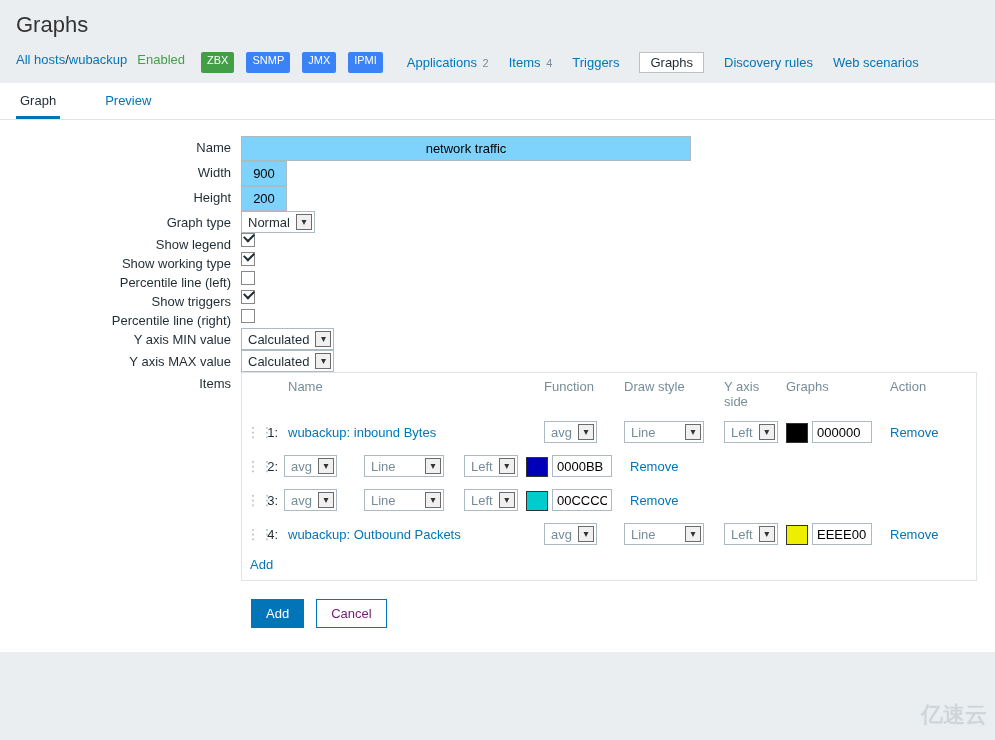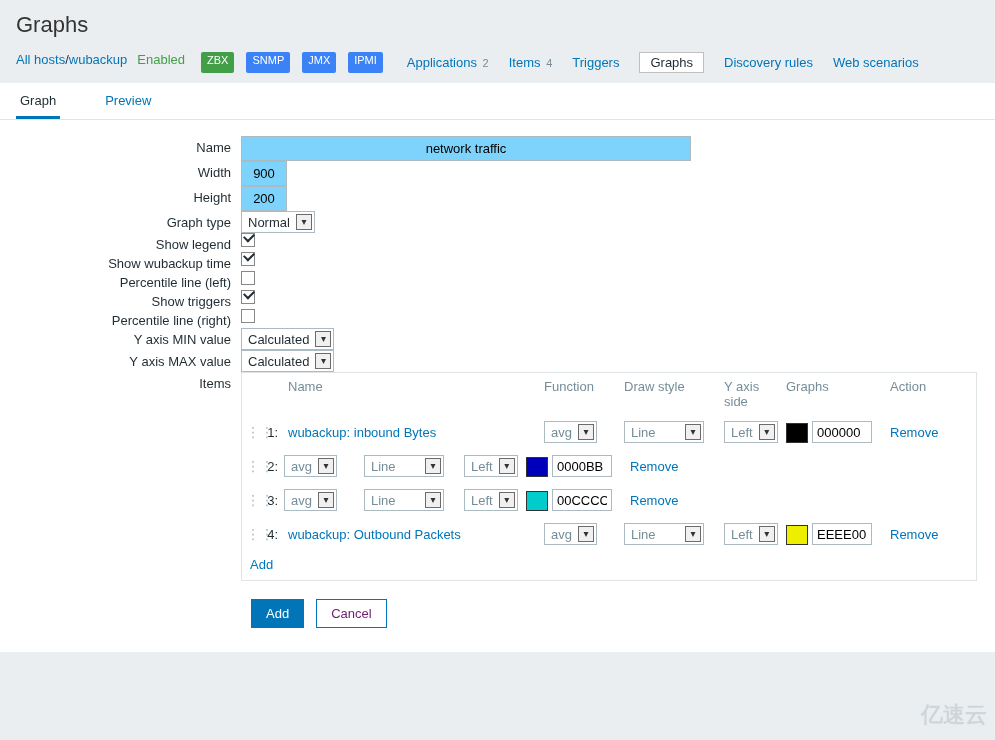--- a/index.html
+++ b/index.html
@@ -196,21 +196,21 @@
         </span>
       </div>
     </div>
 
     <div class="form-row">
       <div class="form-label">Show legend</div>
       <div class="form-field"><span class="chk checked"></span></div>
     </div>
 
     <div class="form-row">
-      <div class="form-label">Show wubackup time</div>
+      <div class="form-label">Show working type</div>
       <div class="form-field"><span class="chk checked"></span></div>
     </div>
 
     <div class="form-row">
       <div class="form-label">Percentile line (left)</div>
       <div class="form-field"><span class="chk"></span></div>
     </div>
 
     <div class="form-row">
       <div class="form-label">Show triggers</div>

